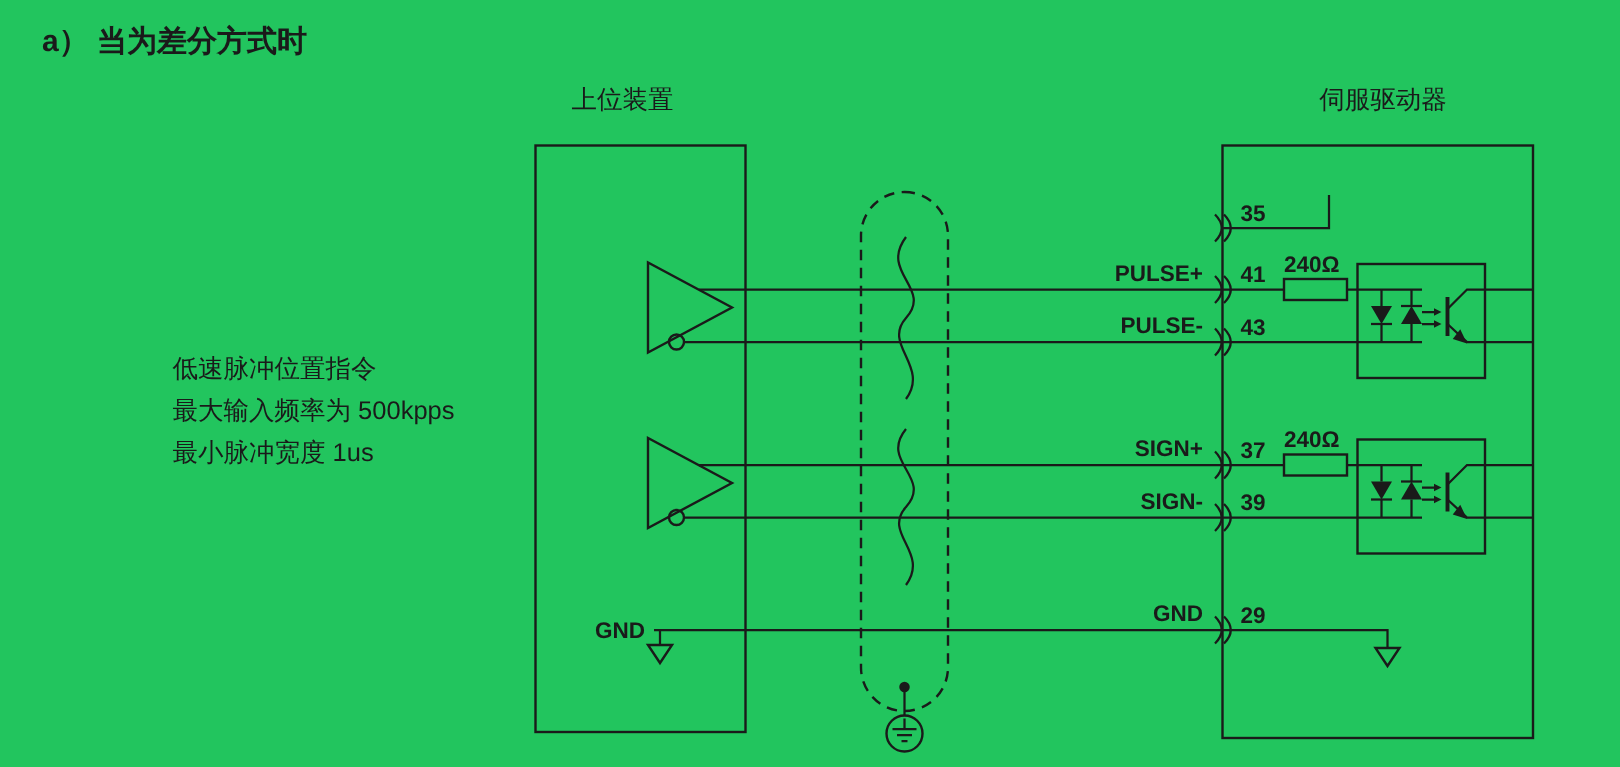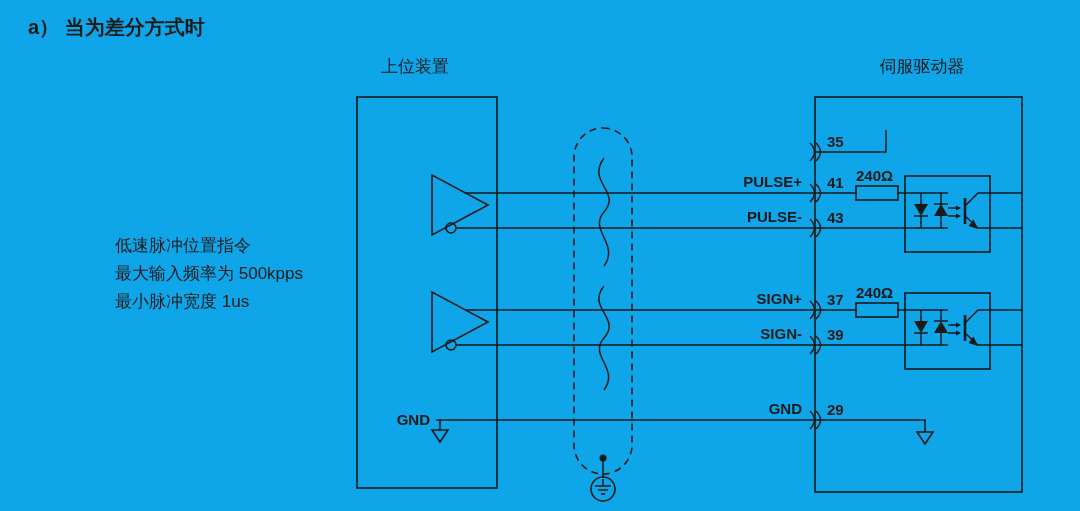--- a/index.html
+++ b/index.html
@@ -1,20 +1,20 @@
 <!DOCTYPE html>
 <html><head>
 <meta charset="utf-8">
 <style>
   html, body { margin: 0; padding: 0; background: #ffffff; }
   .stage {
     position: relative;
     width: 1080px;
     height: 511px;
-    background: #0ea5e9;
+    background: #22c55e;
     overflow: hidden;
     font-family: "Liberation Sans", sans-serif;
   }
   svg { display: block; }
   .wire   { stroke: #1a1a1a; stroke-width: 1.5; fill: none; }
   .thick  { stroke: #1a1a1a; stroke-width: 2.6; fill: none; }
   .box    { stroke: #1a1a1a; stroke-width: 1.6; fill: none; }
   .dash   { stroke-dasharray: 7 5; }
   .fillk  { fill: #1a1a1a; stroke: none; }
   .t-title { font-family: "Liberation Sans", sans-serif; font-size: 20px; font-weight: bold; fill: #1a1a1a; }

